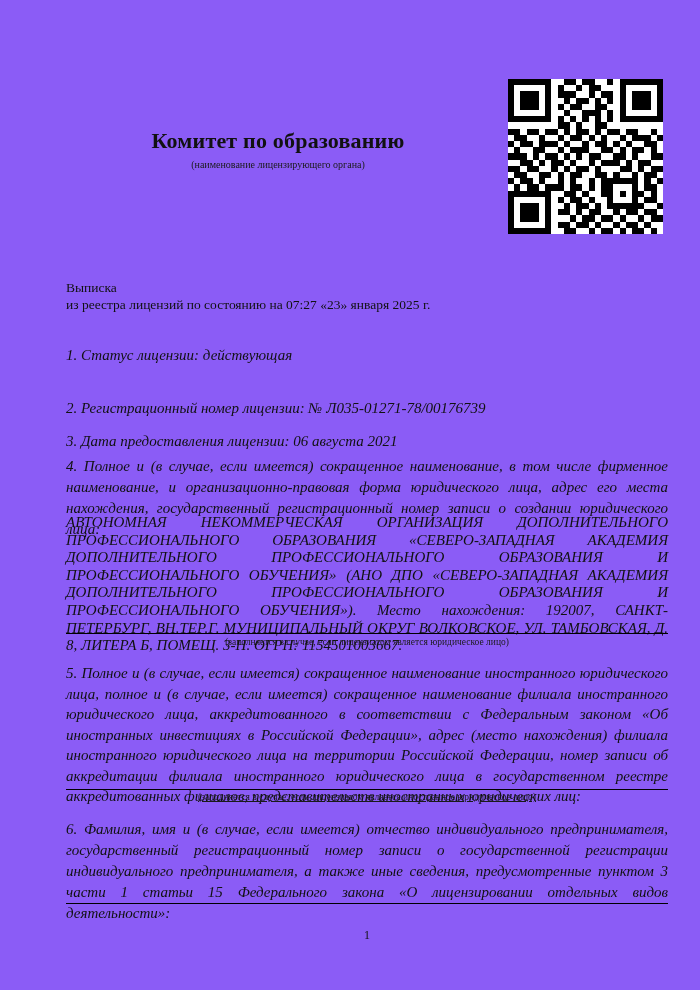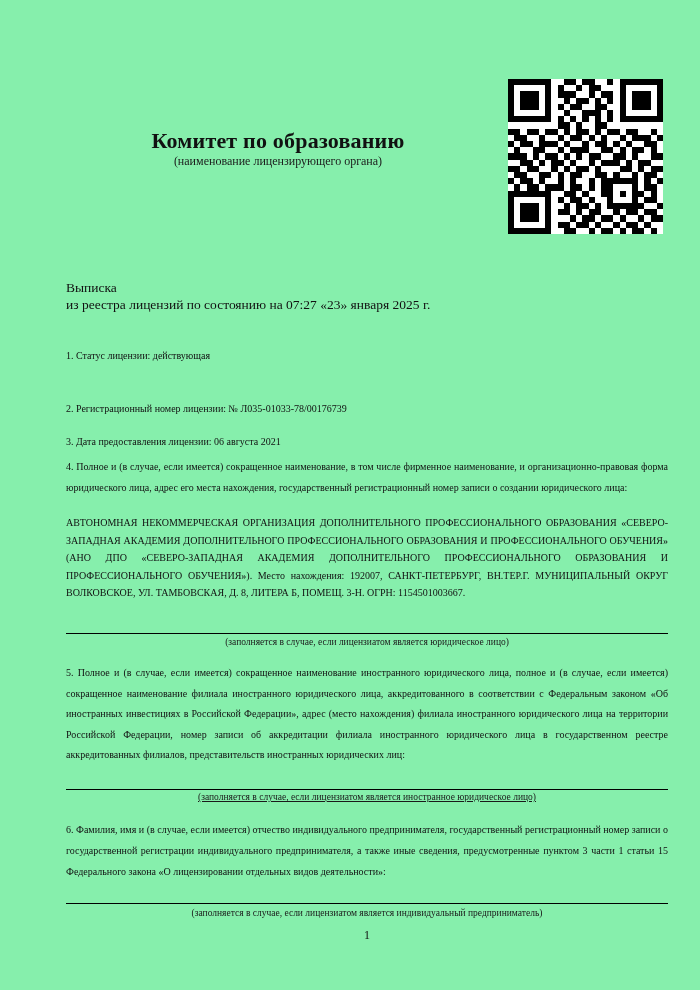--- a/index.html
+++ b/index.html
@@ -1,40 +1,40 @@
 <!DOCTYPE html>
 <html><head>
 <meta charset="utf-8">
 <style>
   * { margin:0; padding:0; box-sizing:border-box; }
   html,body { background:#ffffff; }
   .page {
     position:relative;
     width:700px; height:990px;
-    background:#86efac;
+    background:#8b5cf6;
     font-family:"Liberation Serif","DejaVu Serif",serif;
     color:#111111;
     overflow:hidden;
   }
   .abs { position:absolute; left:66px; width:602px; }
   .org-header { left:66px; width:424px; top:128px; text-align:center; }
   .org-title { font-size:22px; font-weight:bold; letter-spacing:0.2px; }
-  .org-caption { font-size:12px; color:#1a1a1a; }
+  .org-caption { font-size:10px; margin-top:5px; color:#1a1a1a; }
   .qr {
     position:absolute; left:508px; top:79px;
     width:155px; height:155px;
     display:grid;
     grid-template-columns:repeat(25,1fr);
     grid-template-rows:repeat(25,1fr);
     background:#ffffff;
   }
   .qr .m1 { background:#000000; }
   .qr .m0 { background:#ffffff; }
   .extract-title { top:280px; text-align:left; font-size:13.5px; line-height:16.5px; }
-  .body-text { font-size:10px; line-height:21px; }
+  .body-text { font-size:15px; line-height:21px;font-style:italic; }
   .just { text-align:justify; text-justify:inter-word; }
   .item1 { top:345px; }
   .cap { font-size:9.5px; text-align:center; color:#1a1a1a; line-height:11px; }
   .cap1 { top:364px; padding-right:174px; }
   .item2 { top:398px; }
   .item3 { top:431px; }
   .item4-intro { top:456px; }
   .item4-org { top:514px; line-height:17.6px; }
   .rule { height:0; border-top:1.5px solid #000000; }
   .rule1 { top:633px; }
@@ -685,32 +685,31 @@
       <div class="m0"></div>
     </div>
 
   <div class="abs extract-title">
     <div>Выписка</div>
     <div>из реестра лицензий по состоянию на 07:27 «23» января 2025 г.</div>
   </div>
 
   <div class="abs body-text item1">1. Статус лицензии: действующая</div>
 
-  <div class="abs body-text item2">2. Регистрационный номер лицензии: № Л035-01033-78/00176739</div>
+  <div class="abs body-text item2">2. Регистрационный номер лицензии: № Л035-01271-78/00176739</div>
 
   <div class="abs body-text item3">3. Дата предоставления лицензии: 06 августа 2021</div>
 
   <div class="abs body-text just item4-intro">4. Полное и (в случае, если имеется) сокращенное наименование, в том числе фирменное наименование, и организационно-правовая форма юридического лица, адрес его места нахождения, государственный регистрационный номер записи о создании юридического лица:</div>
   <div class="abs body-text just item4-org">АВТОНОМНАЯ НЕКОММЕРЧЕСКАЯ ОРГАНИЗАЦИЯ ДОПОЛНИТЕЛЬНОГО ПРОФЕССИОНАЛЬНОГО ОБРАЗОВАНИЯ «СЕВЕРО-ЗАПАДНАЯ АКАДЕМИЯ ДОПОЛНИТЕЛЬНОГО ПРОФЕССИОНАЛЬНОГО ОБРАЗОВАНИЯ И ПРОФЕССИОНАЛЬНОГО ОБУЧЕНИЯ» (АНО ДПО «СЕВЕРО-ЗАПАДНАЯ АКАДЕМИЯ ДОПОЛНИТЕЛЬНОГО ПРОФЕССИОНАЛЬНОГО ОБРАЗОВАНИЯ И ПРОФЕССИОНАЛЬНОГО ОБУЧЕНИЯ»). Место нахождения: 192007, САНКТ-ПЕТЕРБУРГ, ВН.ТЕР.Г. МУНИЦИПАЛЬНЫЙ ОКРУГ ВОЛКОВСКОЕ, УЛ. ТАМБОВСКАЯ, Д. 8, ЛИТЕРА Б, ПОМЕЩ. 3-Н. ОГРН: 1154501003667.</div>
   <div class="abs rule rule1"></div>
   <div class="abs cap cap-j">(заполняется в случае, если лицензиатом является юридическое лицо)</div>
 
   <div class="abs body-text just item5">5. Полное и (в случае, если имеется) сокращенное наименование иностранного юридического лица, полное и (в случае, если имеется) сокращенное наименование филиала иностранного юридического лица, аккредитованного в соответствии с Федеральным законом «Об иностранных инвестициях в Российской Федерации», адрес (место нахождения) филиала иностранного юридического лица на территории Российской Федерации, номер записи об аккредитации филиала иностранного юридического лица в государственном реестре аккредитованных филиалов, представительств иностранных юридических лиц:</div>
   <div class="abs rule rule2"></div>
   <div class="abs cap cap-f">(заполняется в случае, если лицензиатом является иностранное юридическое лицо)</div>
 
   <div class="abs body-text just item6">6. Фамилия, имя и (в случае, если имеется) отчество индивидуального предпринимателя, государственный регистрационный номер записи о государственной регистрации индивидуального предпринимателя, а также иные сведения, предусмотренные пунктом 3 части 1 статьи 15 Федерального закона «О лицензировании отдельных видов деятельности»:</div>
   <div class="abs rule rule3"></div>
-  <div class="abs cap cap-i">(заполняется в случае, если лицензиатом является индивидуальный предприниматель)</div>
 
   <div class="abs page-number">1</div>
 
 </div>
 
 </body></html>

